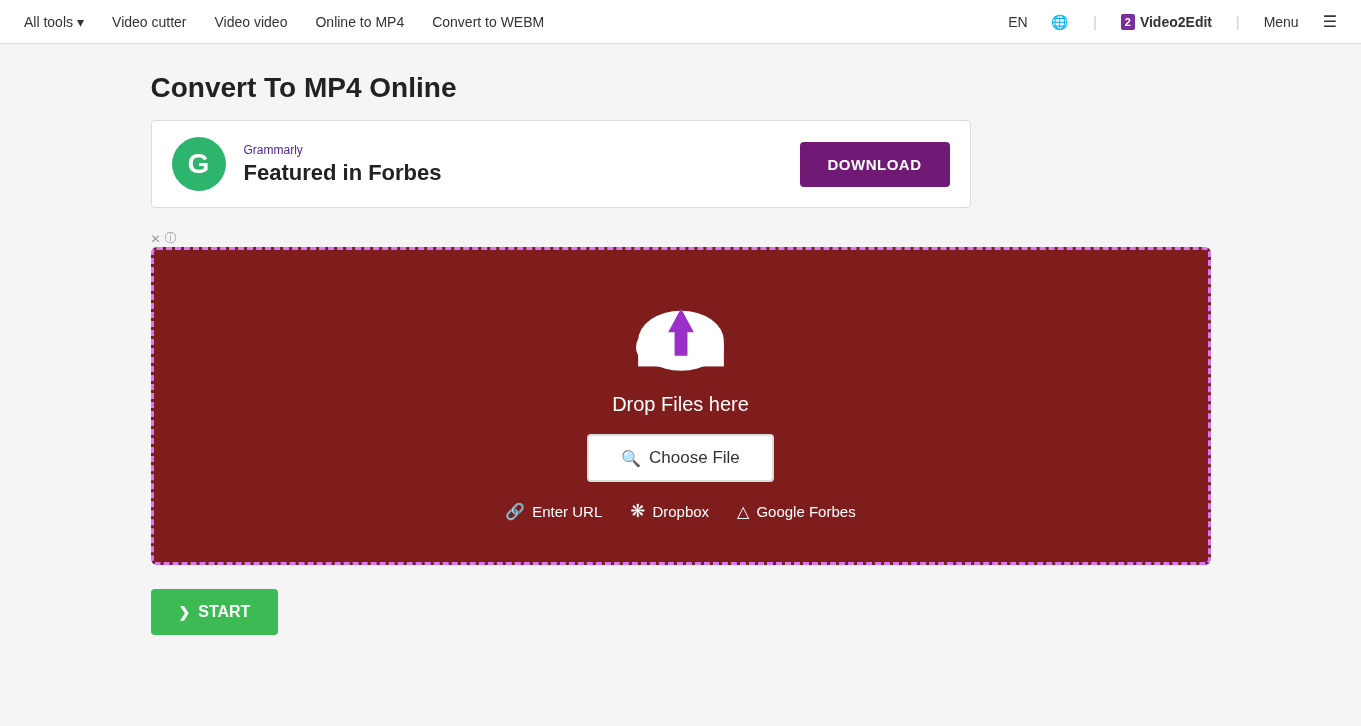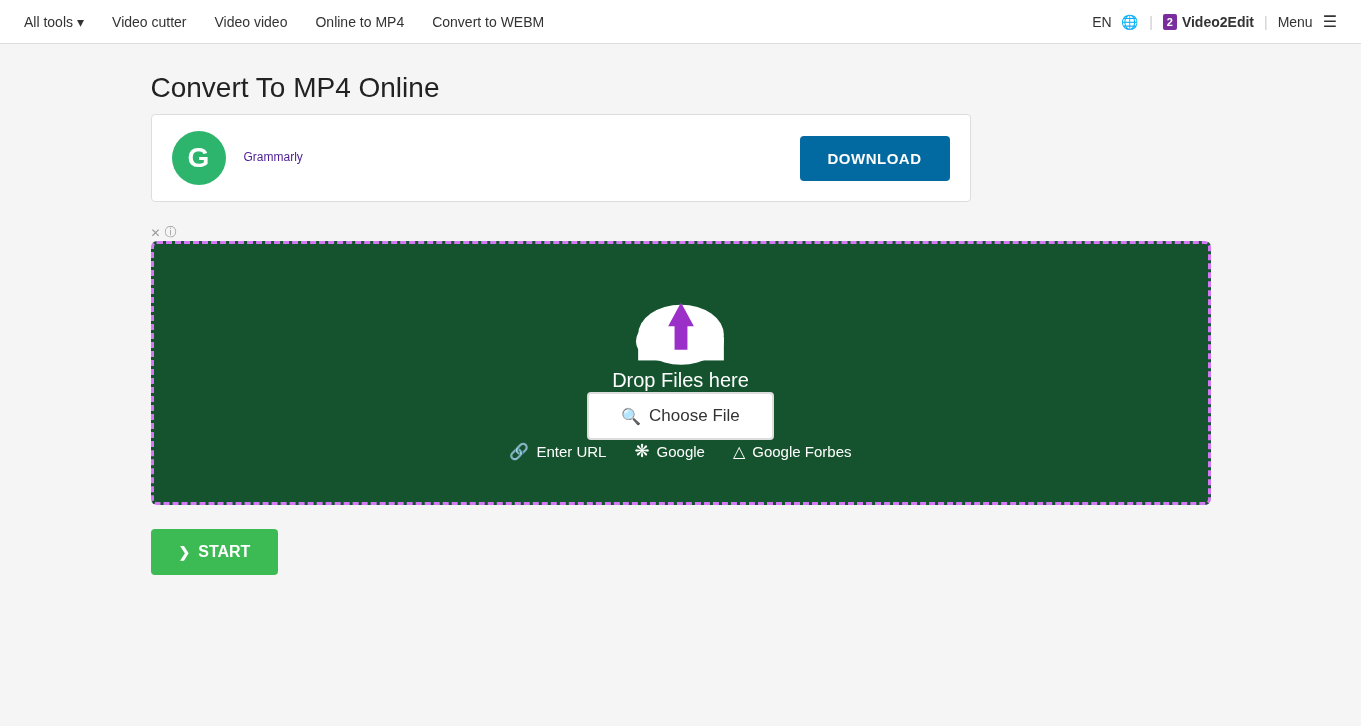--- a/index.html
+++ b/index.html
@@ -34,21 +34,21 @@
       white-space: nowrap;
     }
     .nav-link.all-tools {
       display: flex;
       align-items: center;
       gap: 4px;
     }
     .navbar-right {
       display: flex;
       align-items: center;
-      gap: 10px;
+      gap: 24px;
       font-size: 14px;
       color: #333;
     }
     .navbar-right .separator {
       color: #ccc;
     }
     .brand-logo {
       display: flex;
       align-items: center;
       gap: 5px;
@@ -74,23 +74,23 @@
 
     
     .main {
       max-width: 1100px;
       margin: 0 auto;
       padding: 28px 20px 40px;
     }
 
     .page-title {
       font-size: 28px;
-      font-weight: normal;
+      font-weight: bold;
       color: #222;
-      margin-bottom: 10px;
+      margin-bottom: 16px;
     }
 
     .page-subtitle {
       font-size: 15px;
       color: #444;
       margin-bottom: 22px;
     }
 
     
     .ad-banner {
@@ -124,21 +124,21 @@
       font-size: 12px;
       color: #4c1d95;
       margin-bottom: 3px;
     }
     .ad-headline {
       font-size: 22px;
       font-weight: bold;
       color: #222;
     }
     .ad-download-btn {
-      background: #0369a1;
+      background: #701a75;
       color: #fff;
       font-size: 15px;
       font-weight: bold;
       padding: 14px 28px;
       border: none;
       border-radius: 4px;
       cursor: pointer;
       letter-spacing: 0.5px;
       flex-shrink: 0;
     }
@@ -154,29 +154,30 @@
       cursor: pointer;
       font-size: 12px;
     }
     .ad-info {
       cursor: pointer;
       font-size: 12px;
     }
 
     
     .drop-zone {
-      background: #14532d;
+      background: #7f1d1d;
       border: 3px dashed #d478f5;
       border-radius: 6px;
       max-width: 1260px;
       width: 100%;
       padding: 50px 20px 40px;
       display: flex;
       flex-direction: column;
       align-items: center;
+      gap: 18px;
       margin-bottom: 24px;
     }
 
     
     .cloud-upload-icon {
       display: flex;
       flex-direction: column;
       align-items: center;
       gap: 0;
     }
@@ -273,20 +274,21 @@
 <div class="main">
 
   <h1 class="page-title">Convert To MP4 Online</h1>
 
   <div class="ad-banner">
     <div class="ad-logo">
       <span>G</span>
     </div>
     <div class="ad-text-block">
       <div class="ad-brand-name">Grammarly</div>
+      <div class="ad-headline">Featured in Forbes</div>
     </div>
     <button class="ad-download-btn">DOWNLOAD</button>
   </div>
   <div class="ad-footer">
     <span class="ad-close">✕</span>
     <span class="ad-info">ⓘ</span>
   </div>
 
   <div class="drop-zone">
 
@@ -309,21 +311,21 @@
       <span>Choose File</span>
     </button>
 
     <div class="drop-extra-links">
       <a class="drop-link">
         <span class="drop-link-icon">🔗</span>
         <span>Enter URL</span>
       </a>
       <a class="drop-link">
         <span class="drop-link-icon" style="font-size:18px;">❋</span>
-        <span>Google</span>
+        <span>Dropbox</span>
       </a>
       <a class="drop-link">
         <span class="drop-link-icon">△</span>
         <span>Google Forbes</span>
       </a>
     </div>
   </div>
 
   <button class="start-btn">
     <span class="arrow">❯</span>

